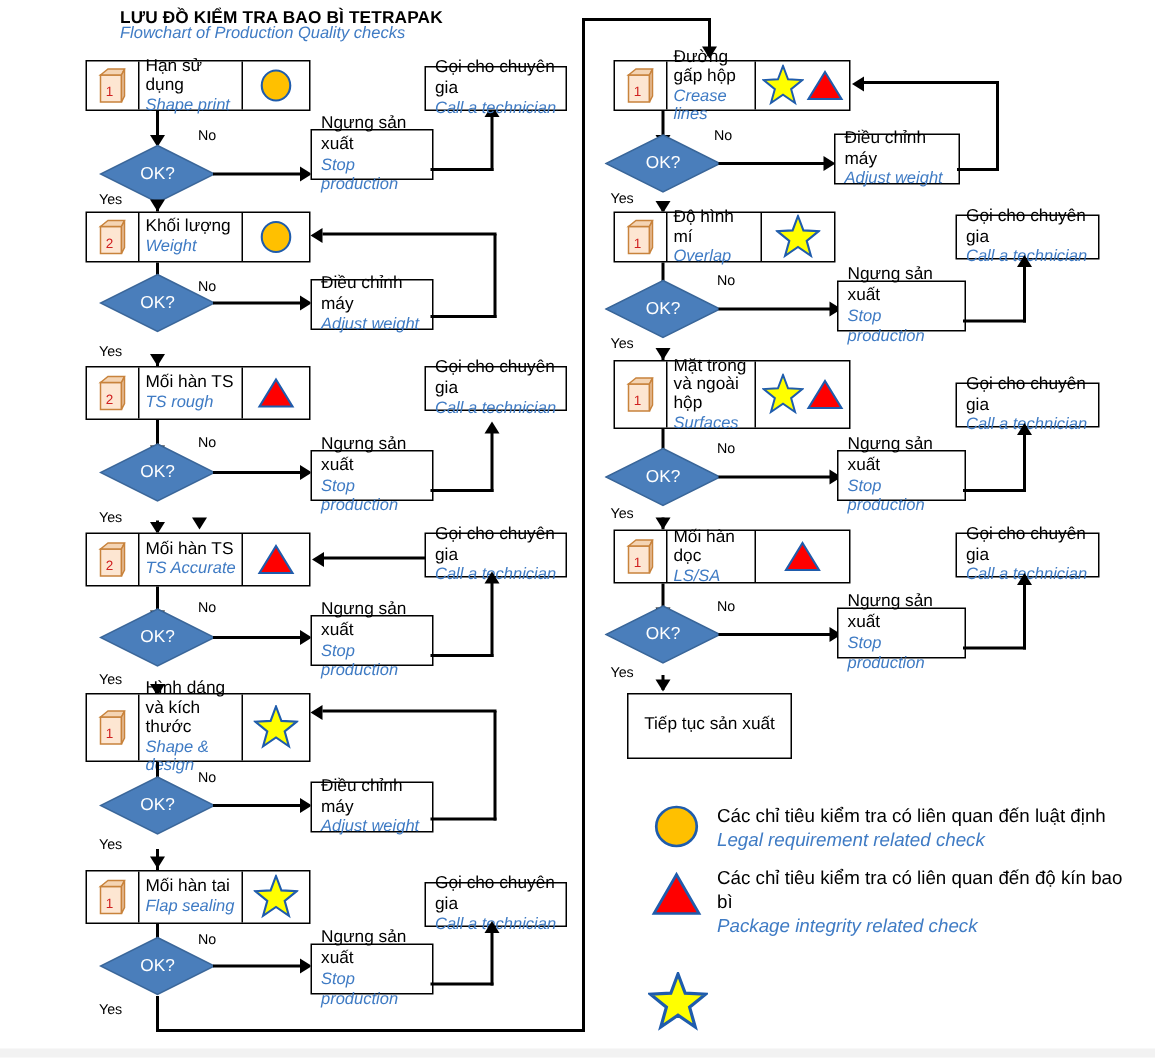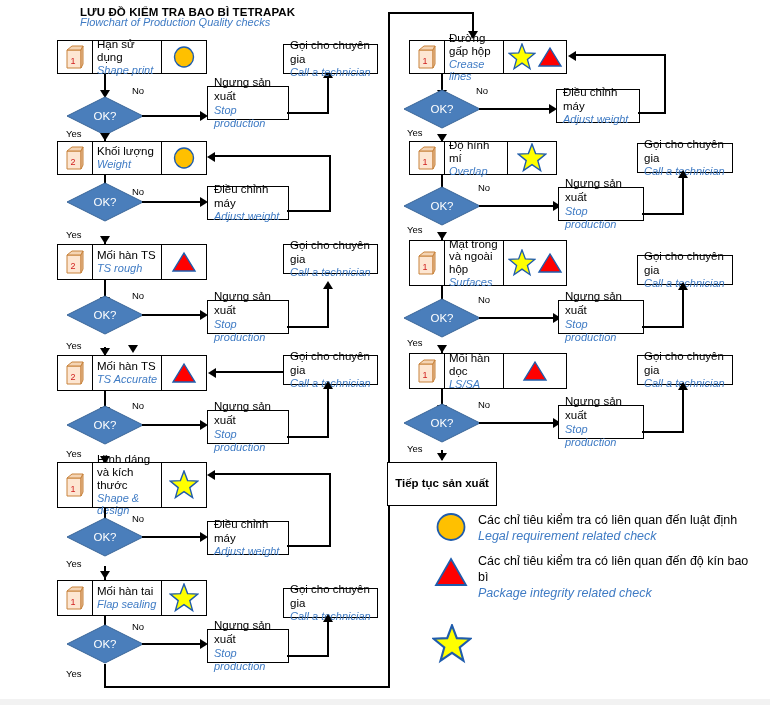--- a/index.html
+++ b/index.html
@@ -577,25 +577,25 @@
     <span class="vn">Ngưng sản xuất</span>
     <span class="en">Stop production</span>
   </div>
   <div class="abs line-h" style="left:642px;top:431px;width:42px;"></div>
   <div class="abs line-v" style="left:682px;top:389px;height:44px;"></div>
   <div class="abs arrow-u" style="left:678px;top:382px;"></div>
 
   <div class="abs line-v" style="left:441px;top:450px;height:10px;"></div>
   <div class="abs arrow-d" style="left:437px;top:453px;"></div>
 
-  <div class="abs act-node center" style="left:387px;top:462px;width:110px;height:44px;font-weight:bold;">
+  <div class="abs act-node center" style="left:418px;top:462px;width:110px;height:44px;">
     <span class="vn">Tiếp tục sản xuất</span>
   </div>
 
-  <div class="abs" style="left:432px;top:512px;width:326px;">
+  <div class="abs" style="left:432px;top:536px;width:326px;">
 
     <div class="legend-row" style="margin-bottom:9px;">
       <div class="legend-sym">
         <svg width="32" height="30" viewBox="0 0 32 30">
           <ellipse cx="16" cy="15" rx="13.5" ry="13" fill="#ffc000" stroke="#1f5cac" stroke-width="1.8"></ellipse>
         </svg>
       </div>
       <div class="legend-txt">
         <div class="vn">Các chỉ tiêu kiểm tra có liên quan đến luật định</div>
         <div class="en">Legal requirement related check</div>

